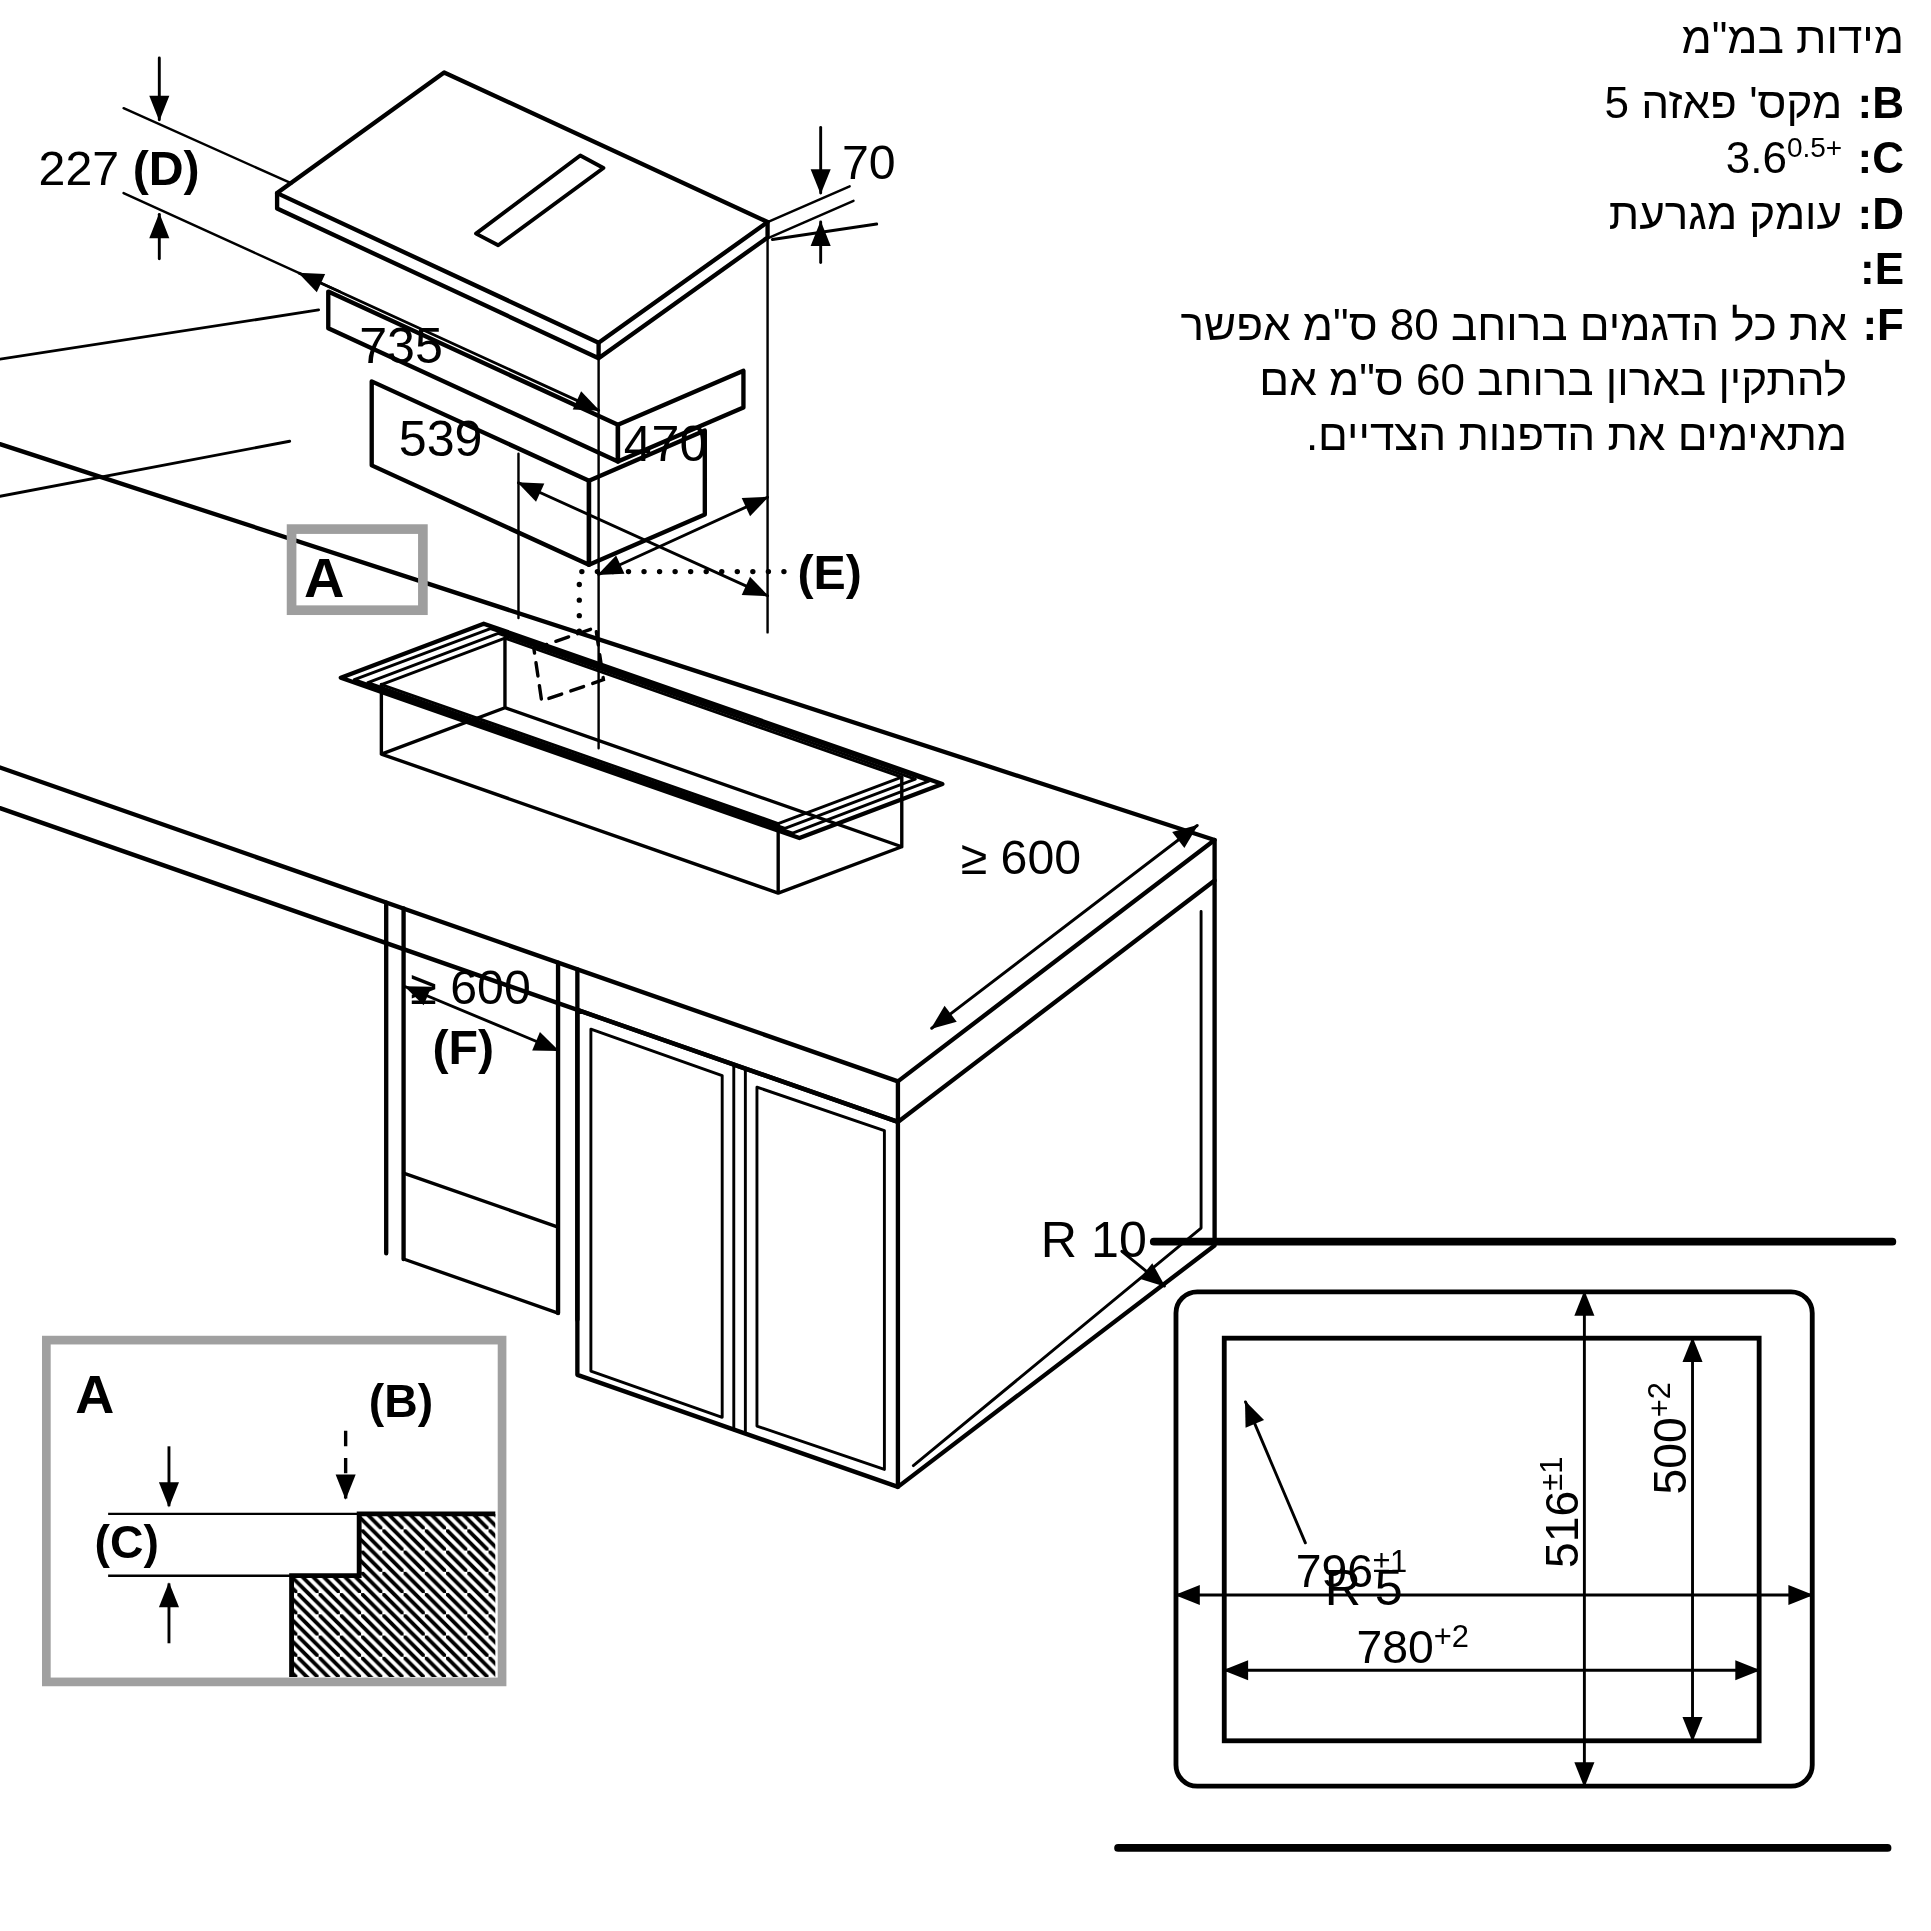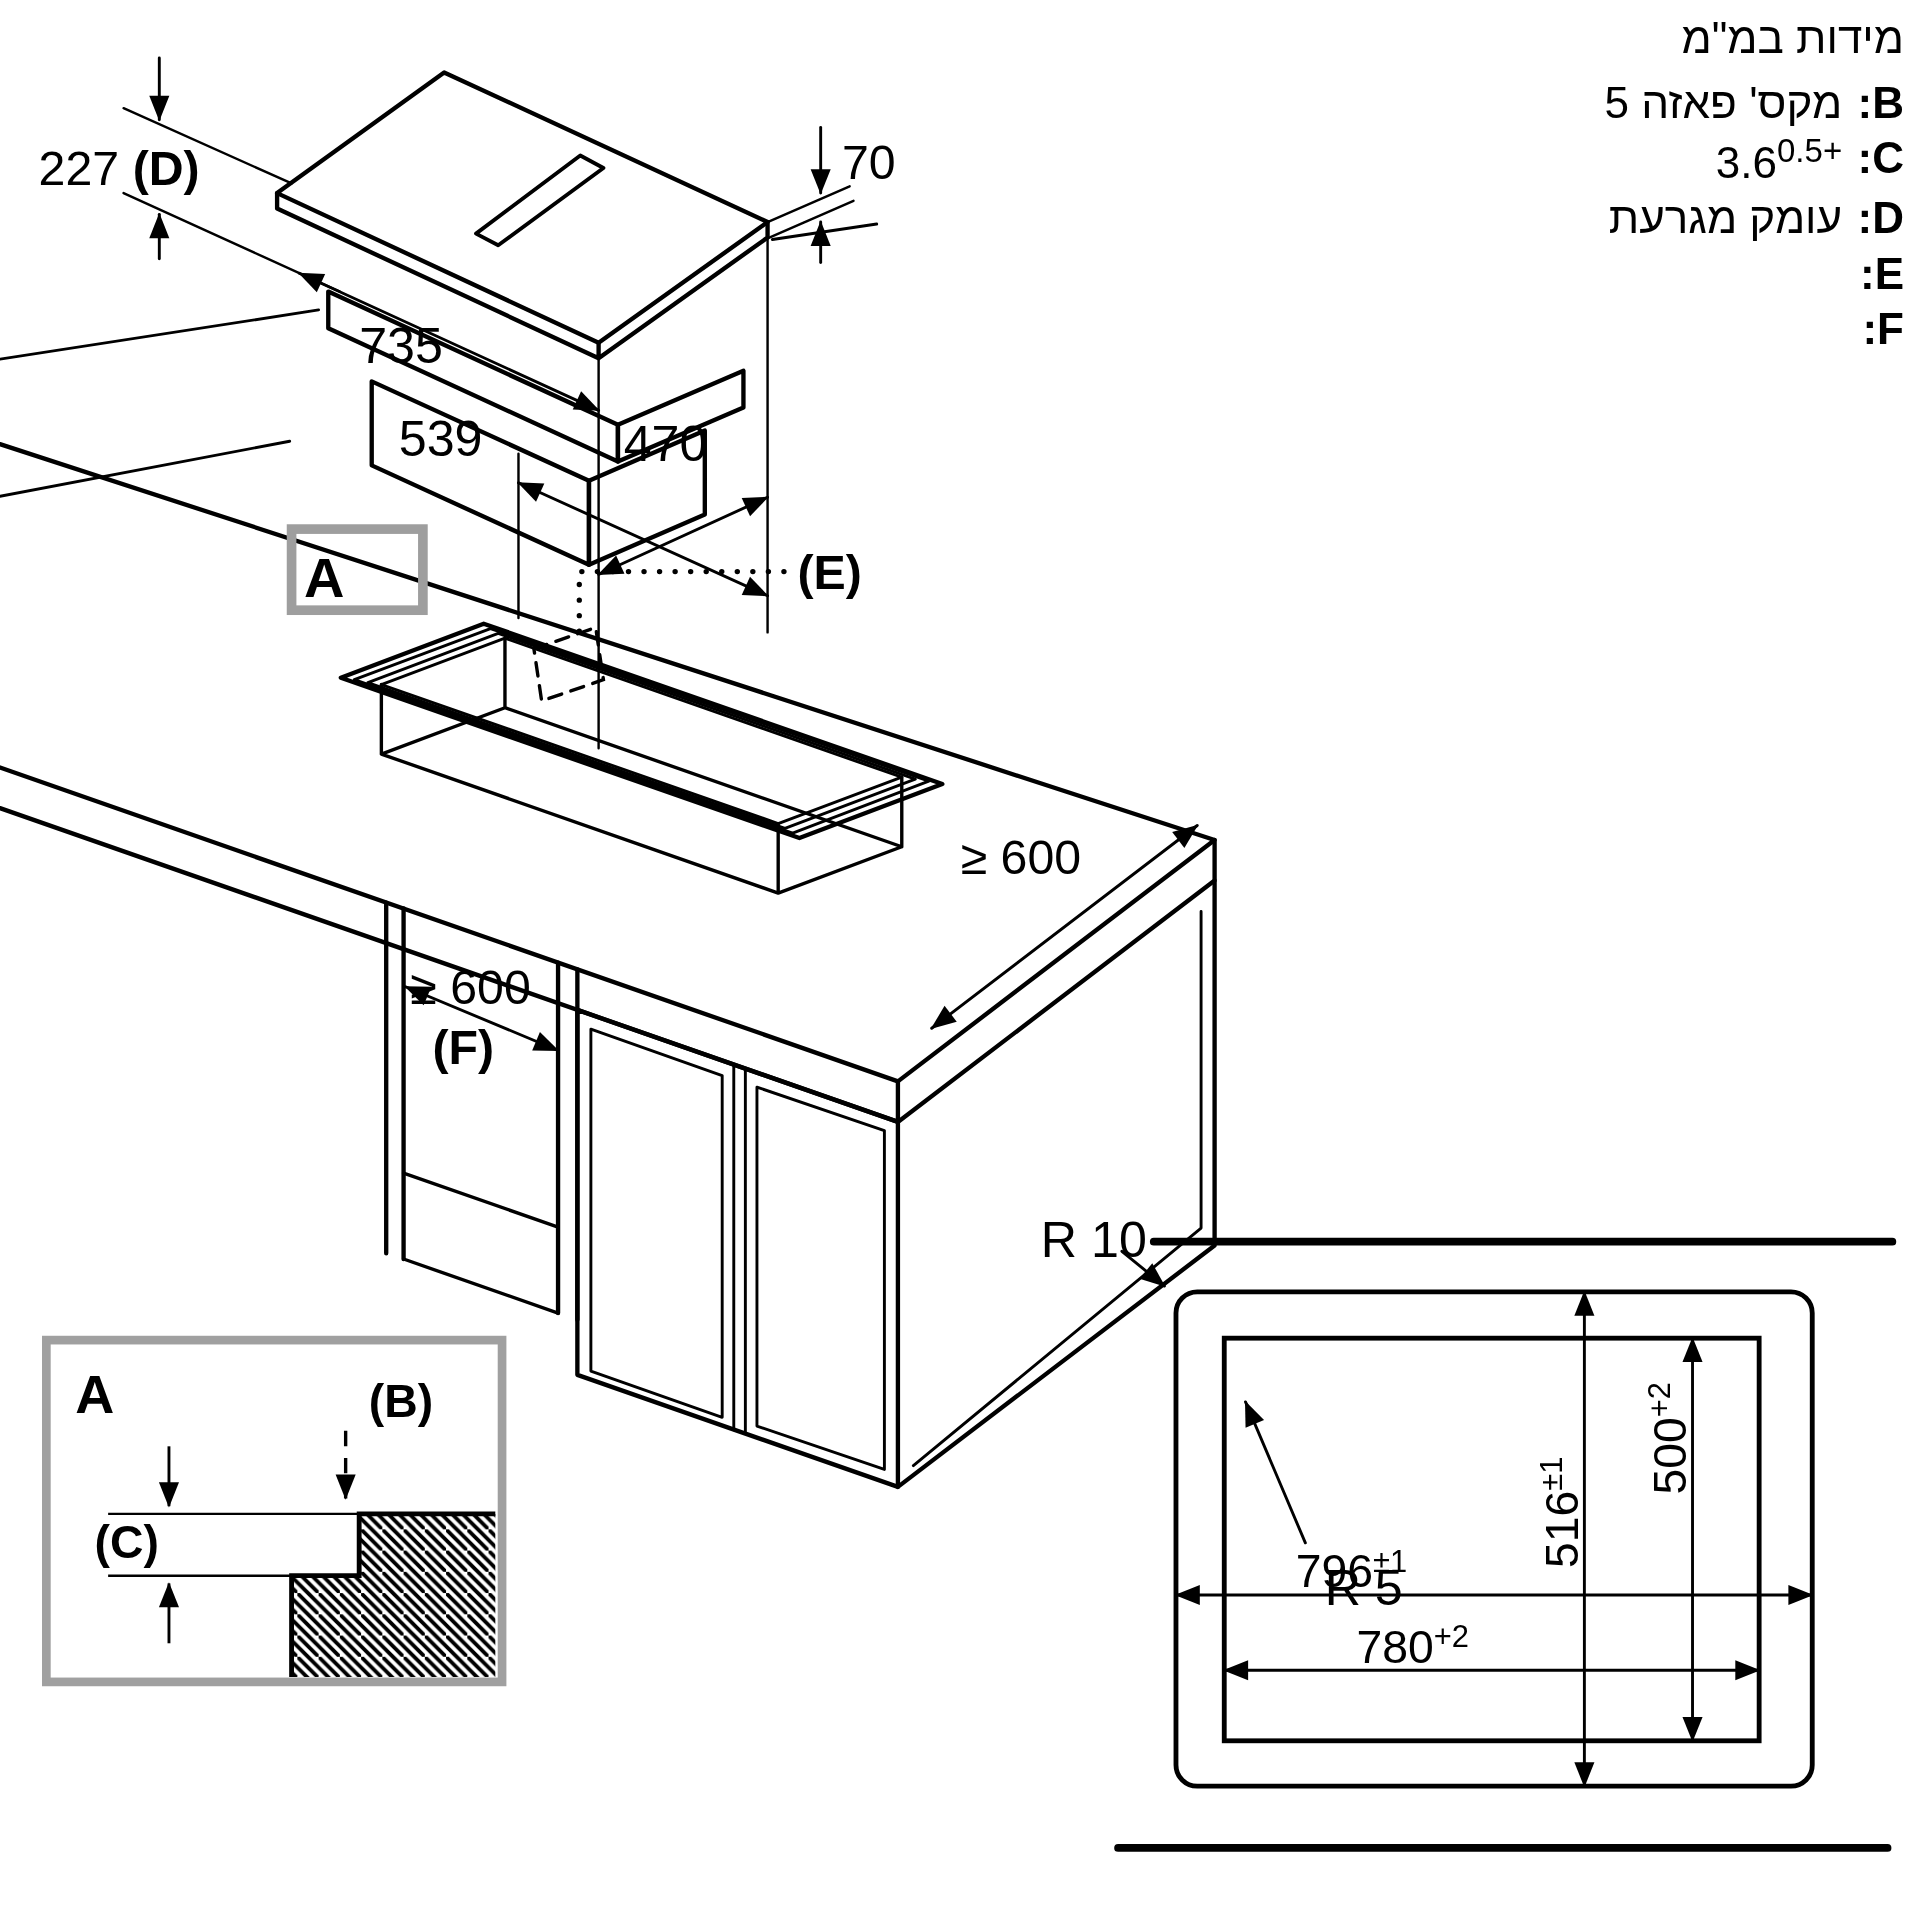--- a/index.html
+++ b/index.html
@@ -7,21 +7,21 @@
           font-family:"Liberation Sans",sans-serif;}
   #lineart{position:absolute;left:0;top:0;}
   svg text{fill:#000;font-family:"Liberation Sans",sans-serif;}
   .notes{position:absolute;top:9.7px;right:27px;width:869px;direction:rtl;text-align:right;
          color:#000;font-size:44px;line-height:1.26;}
   .notes .title{margin-bottom:9.7px;}
   .note-row{display:flex;align-items:flex-start;}
   .note-key{font-weight:bold;flex:0 0 auto;margin-left:15.4px;}
   .note-text{white-space:pre-line;}
   .ltrval{direction:ltr;unicode-bidi:isolate;}
-  sup{font-size:33px;}
+  sup{font-size:28px;}
 </style>
 </head>
 <body>
 
 <div id="canvas">
 
   <svg id="lineart" width="1931" height="1931" viewBox="0 0 2000 2000">
     <defs>
       <marker id="ah" viewBox="0 0 10 10" refX="9.5" refY="5" markerWidth="46" markerHeight="26" markerUnits="userSpaceOnUse" orient="auto-start-reverse">
         <path d="M0,1 L10,5 L0,9 Z" fill="#000"></path>
@@ -155,17 +155,20 @@
     </div>
     <div class="note-row">
       <span class="note-key">D:</span>
       <span class="note-text">עומק מגרעת</span>
     </div>
     <div class="note-row">
       <span class="note-key">E:</span>
     </div>
     <div class="note-row">
       <span class="note-key">F:</span>
+      <span class="note-text">את כל הדגמים ברוחב 80 ס"מ אפשר
+להתקין בארון ברוחב 60 ס"מ אם
+מתאימים את הדפנות הצדיים.</span>
     </div>
   </div>
 
 </div>
 
 
 </body></html>

